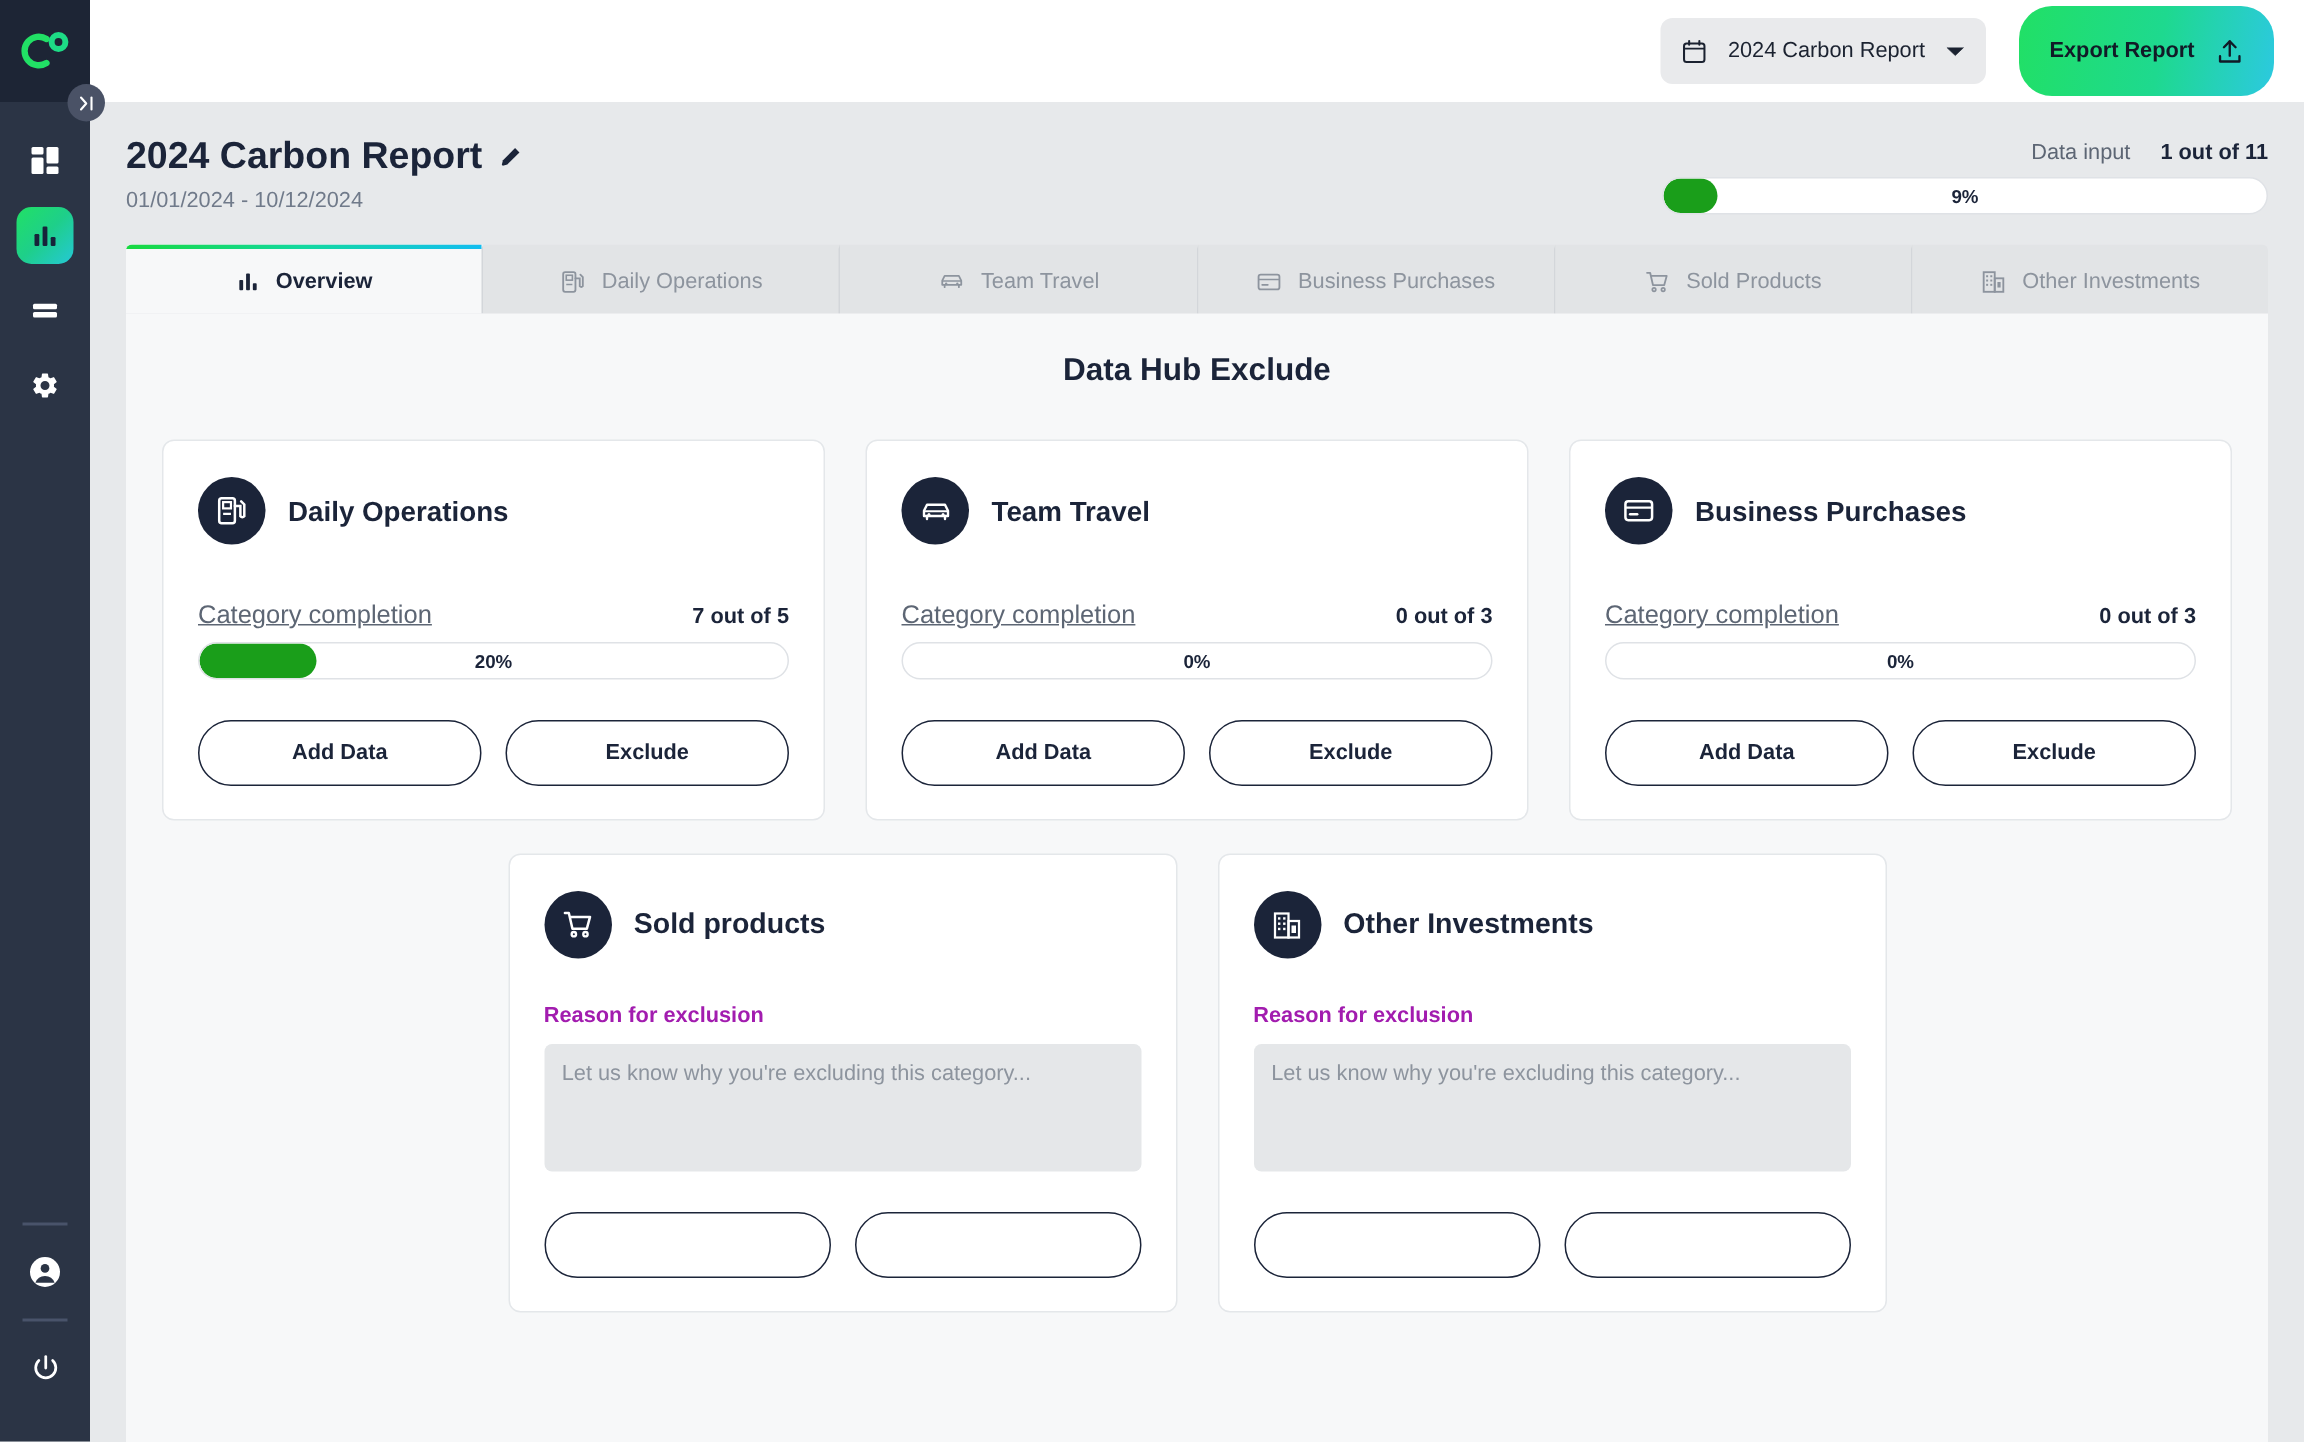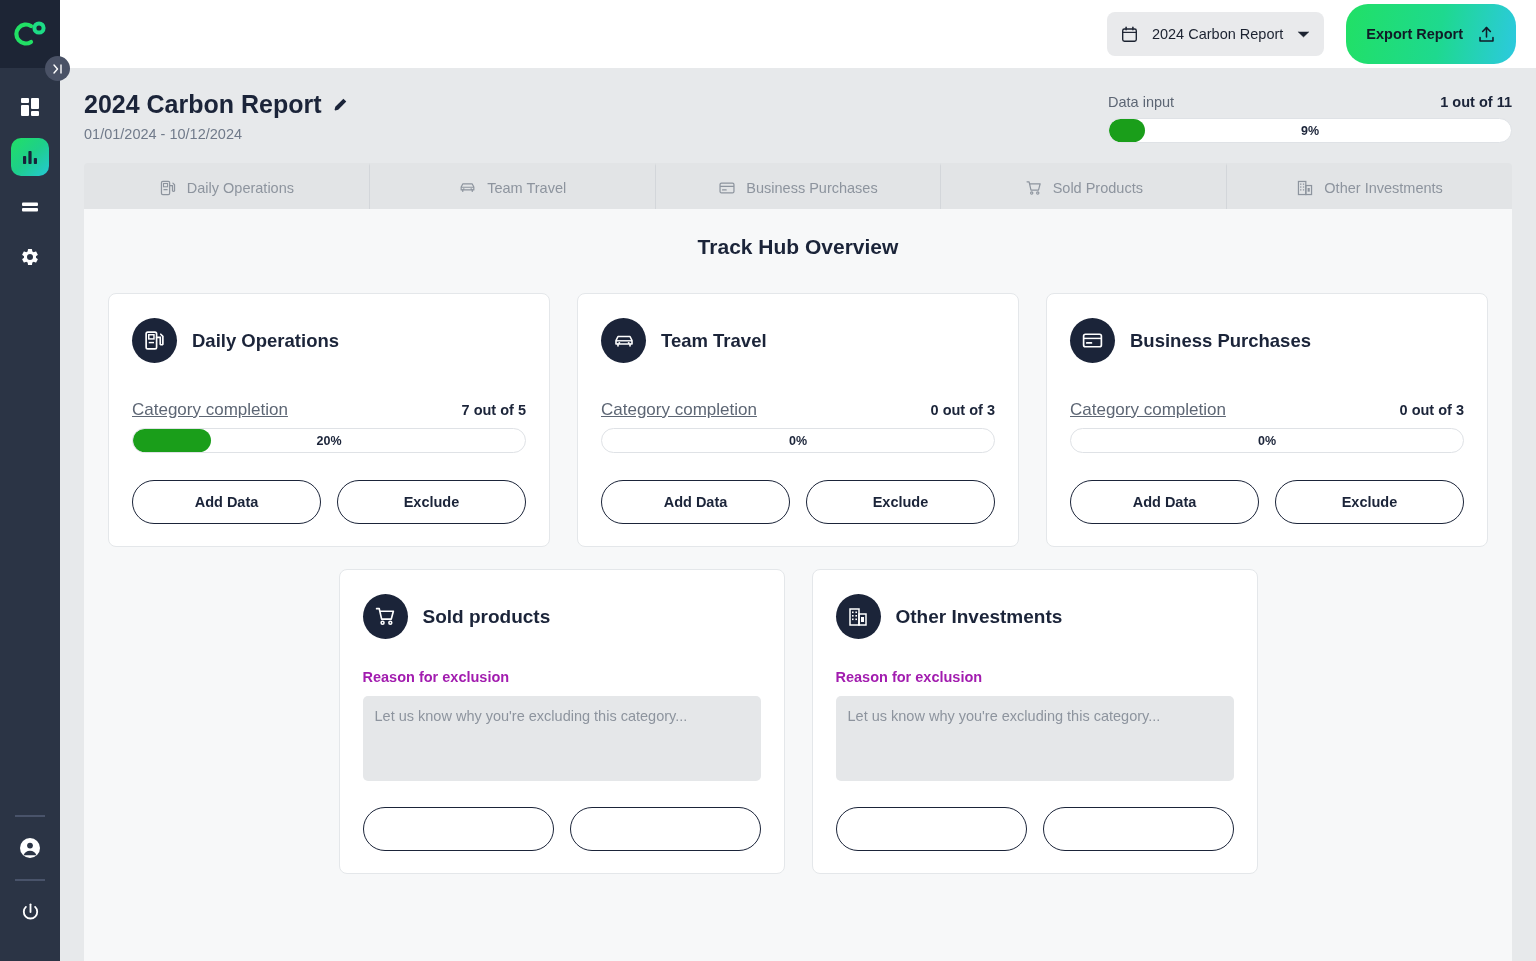--- a/index.html
+++ b/index.html
@@ -86,21 +86,21 @@
   }
   .page-head { display: flex; align-items: flex-start; padding-top: 22px; }
   .page-head-left { flex: 1; }
   .page-title {
     font-size: 25px; font-weight: bold; color: #1b2439;
     display: flex; align-items: center; gap: 10px;
   }
   .page-subtitle { font-size: 14.5px; color: #707a8a; margin-top: 7px; }
 
   .data-input-block { width: 404px; padding-top: 4px; }
-  .di-row { display: flex; justify-content: space-between; align-items: baseline; }
+  .di-row { display: flex; justify-content: flex-end; align-items: baseline; gap: 20px; }
   .di-label { font-size: 14.5px; color: #5d6674; }
   .di-count { font-size: 14.5px; color: #1b2439; font-weight: bold; }
   .bar-outer {
     position: relative; margin-top: 8px;
     height: 25px; border-radius: 13px;
     background: #ffffff; border: 1px solid #dfe2e6;
     overflow: hidden;
   }
   .bar-fill {
     position: absolute; left: 0; top: 0; bottom: 0;
@@ -307,20 +307,28 @@
         <span class="di-count">1 out of 11</span>
       </div>
       <div class="bar-outer">
         <div class="bar-fill" id="di-fill" style="width: 9%;"></div>
         <div class="bar-text">9%</div>
       </div>
     </div>
   </div>
 
   <div class="tabs">
+    <div class="tab active">
+      <svg width="17" height="17" viewBox="0 0 20 20">
+        <rect x="3" y="9" width="3" height="8" rx="0.7" fill="#1b2439"></rect>
+        <rect x="8.3" y="4" width="3" height="13" rx="0.7" fill="#1b2439"></rect>
+        <rect x="13.6" y="11.5" width="3" height="5.5" rx="0.7" fill="#1b2439"></rect>
+      </svg>
+      <span>Overview</span>
+    </div>
     <div class="tab">
       <svg width="18" height="18" viewBox="0 0 22 22">
         <rect x="3" y="3" width="10" height="16" rx="1.6" fill="none" stroke="#8d949e" stroke-width="1.5"></rect>
         <rect x="5.5" y="5.5" width="5" height="4" fill="none" stroke="#8d949e" stroke-width="1.3"></rect>
         <line x1="5.5" y1="13" x2="10.5" y2="13" stroke="#8d949e" stroke-width="1.3"></line>
         <path d="M13 8 L16.5 8 L16.5 14.5 A1.6 1.6 0 0 0 19 14.5 L19 7 L17 5" fill="none" stroke="#8d949e" stroke-width="1.5" stroke-linecap="round"></path>
       </svg>
       <span>Daily Operations</span>
     </div>
     <div class="tab">
@@ -360,21 +368,21 @@
         <rect x="8.4" y="9" width="1.6" height="1.6" fill="#8d949e"></rect>
         <rect x="5" y="12.5" width="1.6" height="1.6" fill="#8d949e"></rect>
         <rect x="8.4" y="12.5" width="1.6" height="1.6" fill="#8d949e"></rect>
         <rect x="14.2" y="11" width="2.6" height="4.5" fill="#8d949e"></rect>
       </svg>
       <span>Other Investments</span>
     </div>
   </div>
 
   <div class="panel">
-    <div class="panel-title">Track Hub Overview</div>
+    <div class="panel-title">Data Hub Exclude</div>
 
     <div class="cards-row">
 
       <div class="cat-card">
         <div class="cat-head">
           <div class="cat-icon">
             <svg width="23" height="23" viewBox="0 0 22 22">
               <rect x="3" y="3" width="10" height="16" rx="1.6" fill="none" stroke="#ffffff" stroke-width="1.6"></rect>
               <rect x="5.5" y="5.5" width="5" height="4" fill="none" stroke="#ffffff" stroke-width="1.4"></rect>
               <line x1="5.5" y1="13" x2="10.5" y2="13" stroke="#ffffff" stroke-width="1.4"></line>

